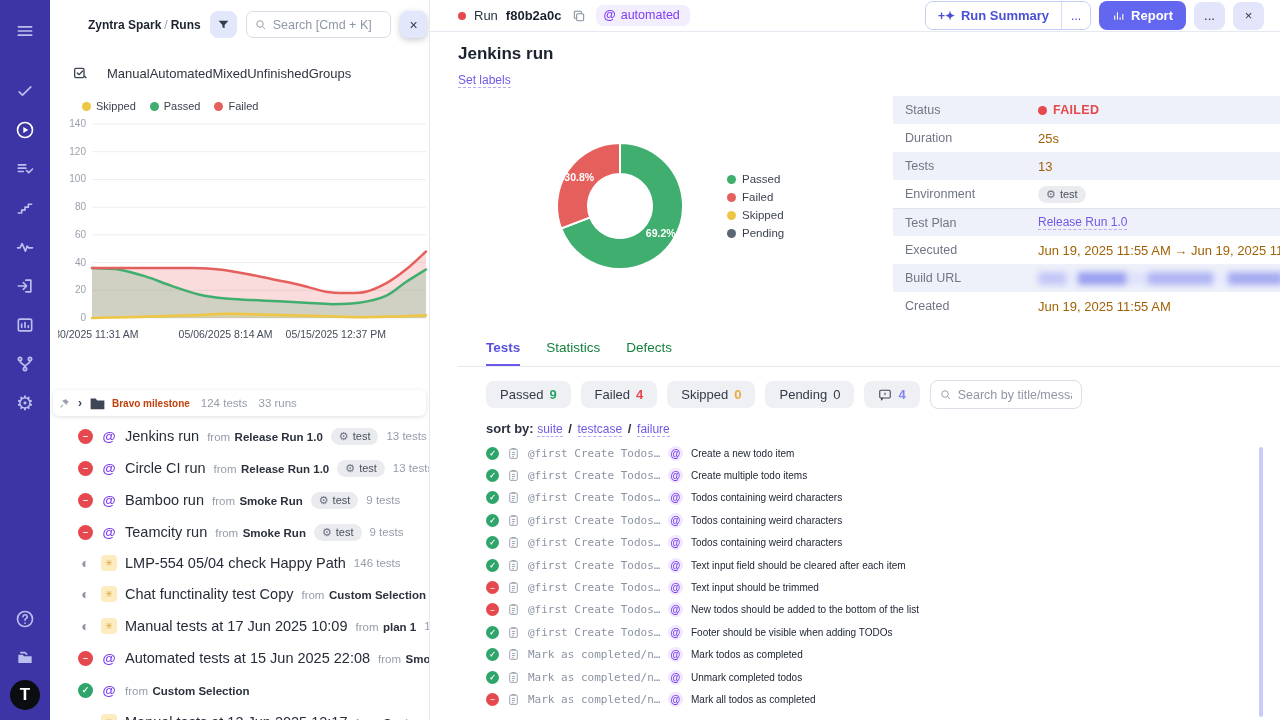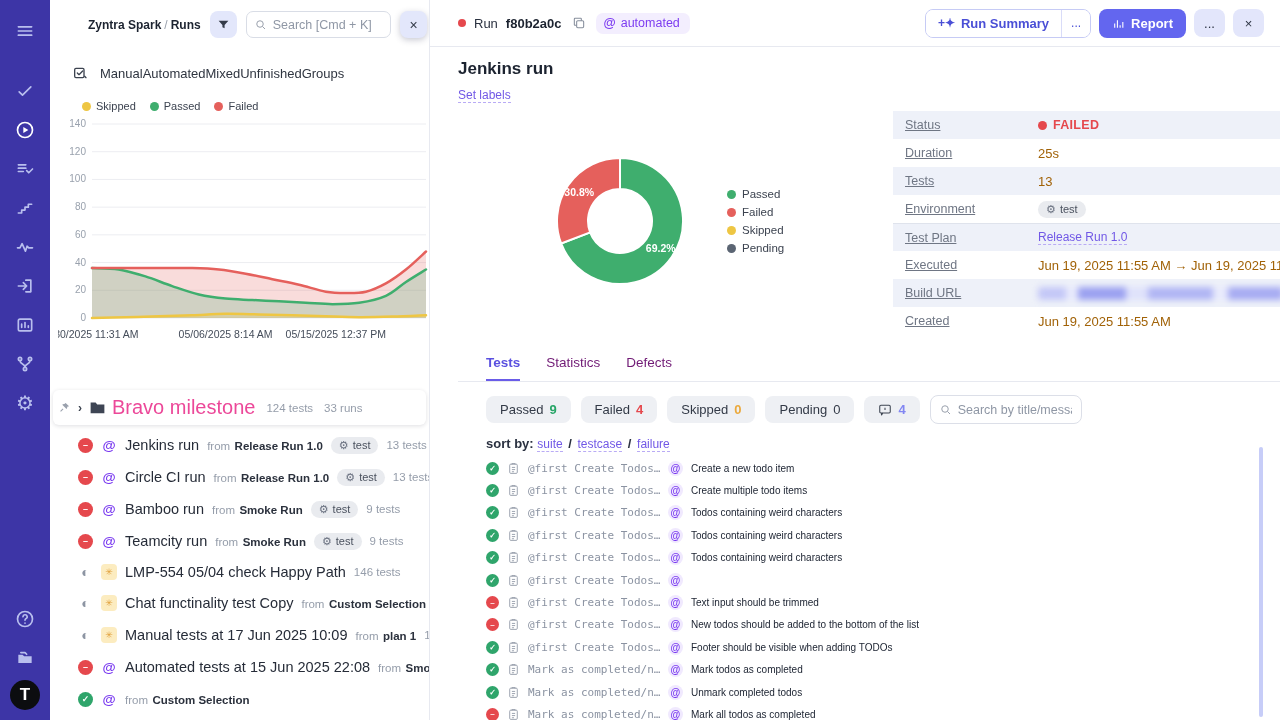--- a/index.html
+++ b/index.html
@@ -33,38 +33,38 @@
     flex:none; font-size:14px; }
   .icon-btn svg { width:13px; height:13px; }
   .lp-search { flex:1; display:flex; align-items:center; gap:6px; border:1px solid #d9dde6;
     border-radius:7px; height:27px; padding:0 8px; background:#fff; min-width:0; }
   .lp-search svg, .t-search svg { width:12px; height:12px; stroke:#9aa1ad; fill:none; stroke-width:2; flex:none; }
   .lp-search input, .t-search input { border:none; outline:none; font-size:12.5px; width:100%;
     color:#3c4350; font-family:"Liberation Sans", sans-serif; }
   .lp-search input::placeholder, .t-search input::placeholder { color:#8f97a5; }
   .lp-close { box-shadow:0 2px 6px rgba(40,45,80,.25); }
 
-  .lp-tabs { display:flex; align-items:center; gap:12px; padding:20px 10px 12px 22px; }
+  .lp-tabs { display:flex; align-items:center; gap:19px; padding:20px 10px 12px 22px; }
   .lp-tabs .seltab { color:#3c4350; display:flex; }
   .lp-tabs svg { width:16px; height:16px; stroke:currentColor; fill:none; stroke-width:2;
     stroke-linecap:round; stroke-linejoin:round; }
   .lp-tab { font-size:13px; color:#2f3540; cursor:pointer; white-space:nowrap; }
 
   .lp-chart { padding:2px 0 0 8px; }
   .trend-legend { display:flex; gap:14px; padding:4px 0 2px 24px; align-items:center; }
   .tl-item { display:flex; align-items:center; gap:5px; font-size:11px; color:#3c4350; }
   .dot { width:9px; height:9px; border-radius:50%; flex:none; }
 
   .milestone { margin:40px 3px 0 3px; display:flex; align-items:center; gap:7px;
     padding:6px 8px 6px 6px; border-radius:6px; background:#fff; position:relative;
     box-shadow:0 1px 4px rgba(25,30,50,.14); cursor:pointer; }
   .ms-pin { flex:none; display:flex; }
   .ms-chev { color:#3c4350; font-size:12px; font-weight:bold; padding:0 1px; }
   .ms-folder { display:flex; }
-  .ms-name { font-size:20px; font-weight:normal; color:#ec4899; }
+  .ms-name { font-size:10px; font-weight:bold; color:#c2410c; }
   .ms-meta { font-size:11.5px; color:#959daa; margin-left:4px; white-space:nowrap; }
 
   .runs-list { padding-top:4px; }
   .run-row { display:flex; align-items:center; gap:8px; padding:7px 4px 7px 28px;
     white-space:nowrap; cursor:pointer; }
   .run-name { font-size:14.5px; color:#262c38; }
   .run-from { font-size:11.5px; color:#959daa; }
   .run-plan { font-size:11.5px; font-weight:bold; color:#2b313d; }
   .env-badge { background:#e9ebef; border-radius:9px; padding:2px 8px; font-size:11px;
     color:#4a515e; display:inline-flex; align-items:center; gap:4px; }
@@ -77,21 +77,21 @@
   .st-passed { background:#2fa56b; } .st-passed::before { content:"✓"; }
   .st-other  { background:none; color:#8d95a3; font-size:14px; } .st-other::before { content:"◐"; }
   .tp { flex:none; display:inline-flex; align-items:center; justify-content:center; }
   .tp-automated { color:#7a3bf0; font-weight:bold; font-size:13.5px; width:16px; }
   .tp-automated::before { content:"@"; }
   .tp-manual { width:16px; height:16px; border-radius:4px; background:#fcecc0; color:#e09f3a;
     font-size:9px; } .tp-manual::before { content:"✳"; }
 
   
   .right-panel { flex:1; background:#fff; position:relative; overflow:hidden; }
-  .rp-top { height:47px; border-bottom:1px solid #e7e9f0; display:flex; align-items:center;
+  .rp-top { height:32px; border-bottom:1px solid #e7e9f0; display:flex; align-items:center;
     padding:0 16px 0 28px; gap:8px; }
   .run-dot { width:8px; height:8px; border-radius:50%; background:#e5484d; flex:none; }
   .rp-runlabel { font-size:13px; color:#2a3140; }
   .rp-runid { font-size:13px; font-weight:bold; color:#1c2330; }
   .copy-btn { background:none; border:none; cursor:pointer; display:flex; padding:2px; }
   .copy-btn svg { width:14px; height:14px; stroke:#868e9c; fill:none; stroke-width:1.8; }
   .auto-badge { background:#f3eefe; color:#7d3cf1; border-radius:7px; padding:3px 10px 4px 8px;
     font-size:12.5px; display:inline-flex; gap:5px; align-items:center; }
   .auto-badge .at { font-weight:bold; }
   .rp-actions { margin-left:auto; display:flex; align-items:center; gap:8px; }
@@ -118,33 +118,33 @@
 
   .overview { display:flex; margin-top:4px; padding-right:16px; }
   .donut-zone { width:435px; flex:none; display:flex; align-items:center; }
   .donut-svg { margin-left:97px; }
   .donut-legend { margin-left:42px; display:flex; flex-direction:column; gap:6px; }
   .dl-item { display:flex; align-items:center; gap:6px; font-size:11.5px; color:#3c4350; }
   .details { flex:1; padding-top:4px; }
   .drow { display:flex; align-items:center; min-height:28px; padding:4px 12px; font-size:12.5px; }
   .drow.stripe { background:#eef1f9; }
   .drow.divider { border-top:1px solid #dfe3ec; }
-  .dlabel { width:133px; flex:none; color:#6f7684;text-decoration:underline; }
+  .dlabel { width:133px; flex:none; color:#6f7684; }
   .dval { color:#a16207; font-size:13px; }
   .dval.status { color:#e5484d; font-weight:bold; display:flex; align-items:center; gap:6px;
     font-size:12.5px; letter-spacing:.3px; }
   .dval.status::before { content:""; width:9px; height:9px; border-radius:50%; background:#e5484d; }
   .blur-strip { width:355px; height:13px; border-radius:3px; filter:blur(3px);
     background:linear-gradient(90deg,#c3c7f7 0 28px,#e8eafc 28px 40px,#9aa0f0 40px 88px,
       #dfe2fb 88px 110px,#b0b5f4 110px 175px,#e8eafc 175px 190px,#a6abf2 190px 245px,
       #eceefc 245px 262px,#b9bdf6 262px 300px,#e4e6fb 300px 316px,#9aa0f0 316px 355px); }
 
   .rp-tabs { display:flex; gap:26px; padding:18px 0 0 28px; border-bottom:1px solid #e7e9f0;
     margin-top:2px; }
-  .dtab { font-size:13.5px; color:#701a75; padding-bottom:9px; cursor:pointer; }
+  .dtab { font-size:13.5px; color:#15803d; padding-bottom:9px; cursor:pointer; }
   .dtab.active { color:#5a50e0; font-weight:bold; border-bottom:2px solid #6a5ce8; }
 
   .filters { display:flex; align-items:center; gap:10px; padding:13px 0 0 28px; }
   .pill { background:#eef0f4; border:none; border-radius:8px; padding:6px 14px; font-size:13px;
     color:#333a47; cursor:pointer; display:inline-flex; gap:6px; align-items:center;
     font-family:"Liberation Sans", sans-serif; }
   .pill .c-passed { color:#27a567; font-weight:bold; }
   .pill .c-failed { color:#e5484d; font-weight:bold; }
   .pill .c-skipped { color:#eba93c; font-weight:bold; }
   .pill .c-pending { color:#333a47; }
@@ -679,20 +679,21 @@
           <div class="test-row">
             <span class="st st-passed"></span>
             <span class="clip-ic">
               <svg viewBox="0 0 24 24">
                 <rect x="5" y="4" width="14" height="17" rx="2"></rect>
                 <path d="M9 4.5V3h6v1.5M9 10h6M9 14h6M9 18h4"></path>
               </svg>
             </span>
             <span class="t-suite">@first Create Todos…</span>
             <span class="tp tp-automated"></span>
+            <span class="t-title">Text input field should be cleared after each item</span>
           </div>
           <div class="test-row">
             <span class="st st-failed"></span>
             <span class="clip-ic">
               <svg viewBox="0 0 24 24">
                 <rect x="5" y="4" width="14" height="17" rx="2"></rect>
                 <path d="M9 4.5V3h6v1.5M9 10h6M9 14h6M9 18h4"></path>
               </svg>
             </span>
             <span class="t-suite">@first Create Todos…</span>

